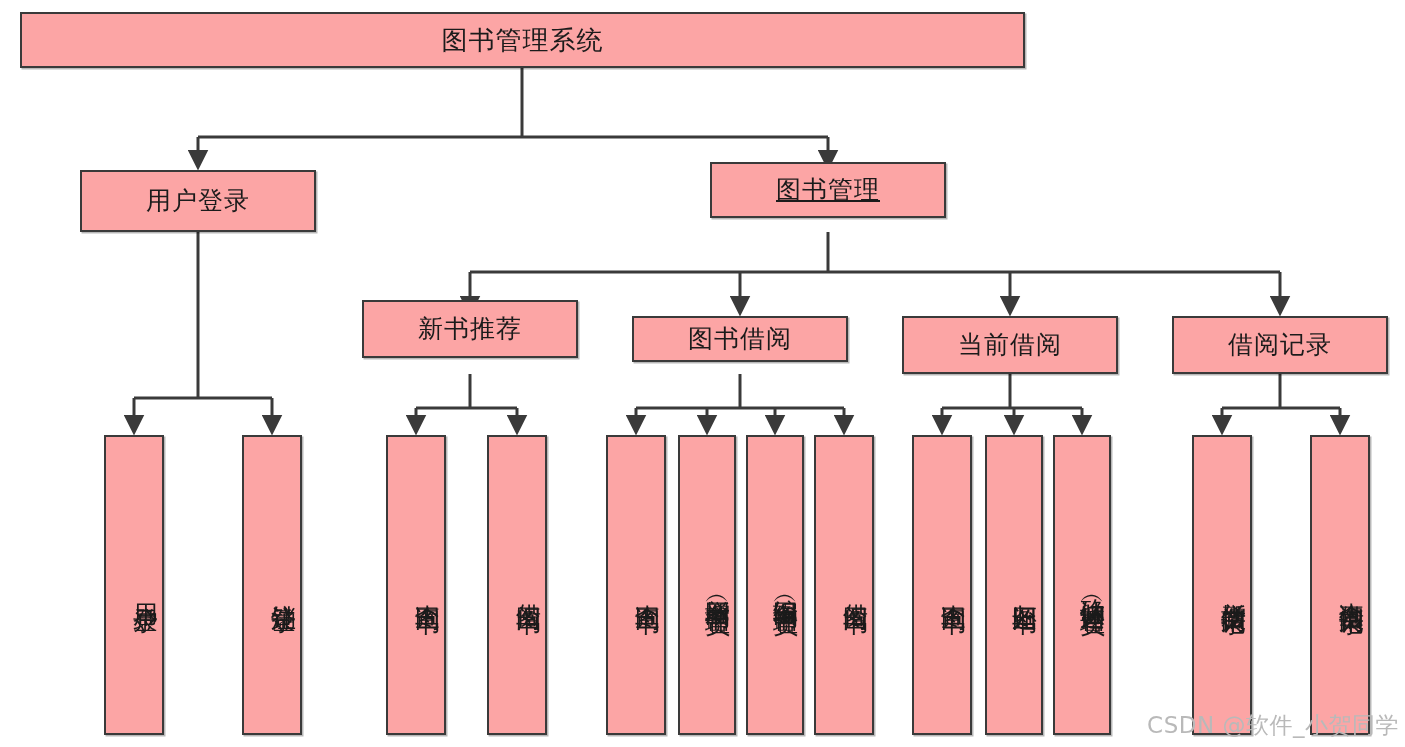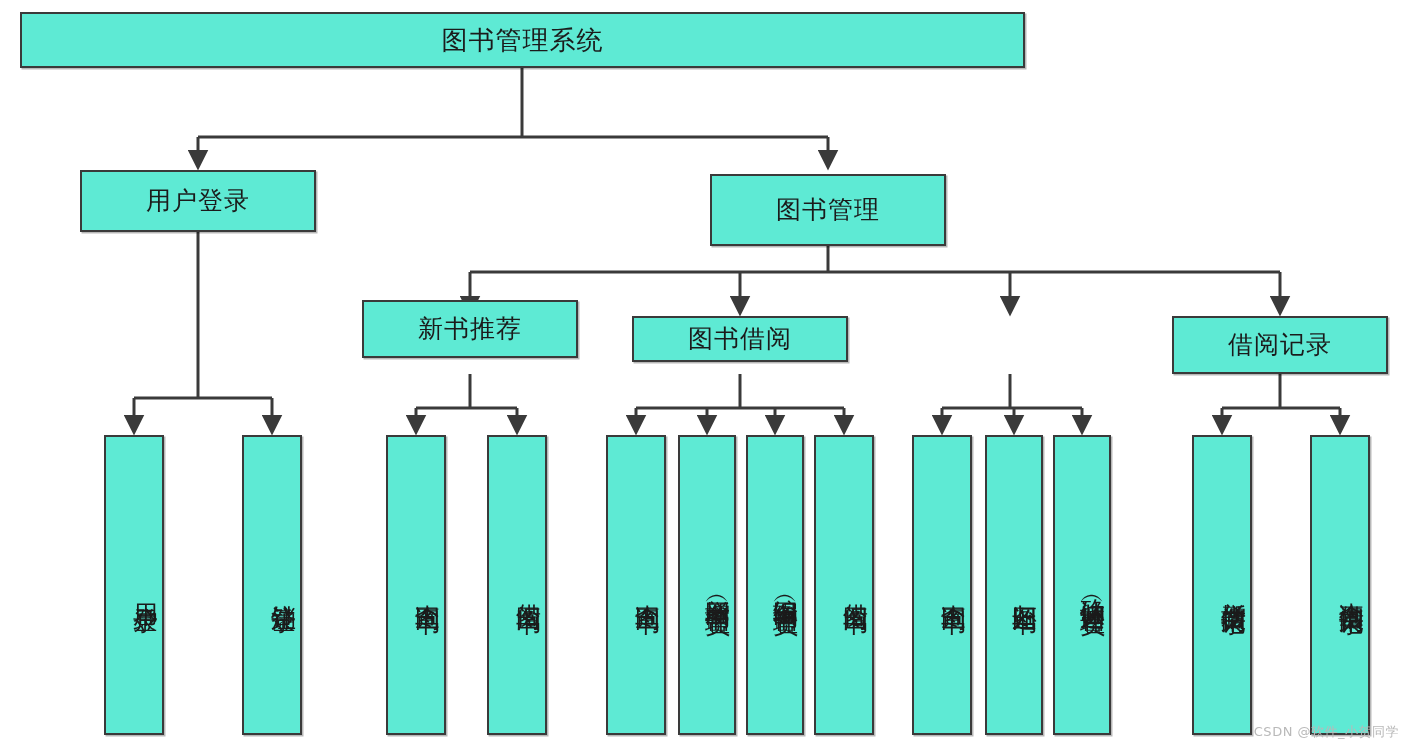--- a/index.html
+++ b/index.html
@@ -22,21 +22,21 @@
     left: 0;
     top: 0;
     width: 1405px;
     height: 747px;
     pointer-events: none;
   }
   .node {
     position: absolute;
     box-sizing: border-box;
     border: 2.5px solid #3a3a3a;
-    background: #5eead4;
+    background: #fca5a5;
     display: flex;
     align-items: center;
     justify-content: center;
     color: #1b1b1b;
     box-shadow: 1.5px 1.5px 0 rgba(0,0,0,0.28);
   }
   .node.horiz {
     font-size: 25px;
     letter-spacing: 1px;
     line-height: 1.1;
@@ -56,21 +56,21 @@
   .node.vert .vlabel {
     writing-mode: vertical-rl;
     text-orientation: upright;
     display: block;
     white-space: nowrap;
   }
   .watermark {
     position: absolute;
     right: 6px;
     bottom: 6px;
-    font-size: 13px;
+    font-size: 23px;
     color: #b9b9b9;
     letter-spacing: 0.5px;
     white-space: nowrap;
   }
 </style>
 </head>
 <body>
 
 <div id="canvas">
 
@@ -127,30 +127,33 @@
     </g>
   </svg>
 
   <div class="node horiz root" style="left:20px; top:12px; width:1005px; height:56px;">
     <span>图书管理系统</span>
   </div>
 
   <div class="node horiz" style="left:80px; top:170px; width:236px; height:62px;">
     <span>用户登录</span>
   </div>
-  <div class="node horiz" style="left:710px; top:174px; width:236px; height:72px;">
+  <div class="node horiz" style="left:710px; top:162px; width:236px; height:56px;text-decoration:underline;">
     <span>图书管理</span>
   </div>
 
   <div class="node horiz" style="left:362px; top:300px; width:216px; height:58px;">
     <span>新书推荐</span>
   </div>
   <div class="node horiz" style="left:632px; top:316px; width:216px; height:46px;">
     <span>图书借阅</span>
   </div>
+  <div class="node horiz" style="left:902px; top:316px; width:216px; height:58px;">
+    <span>当前借阅</span>
+  </div>
   <div class="node horiz" style="left:1172px; top:316px; width:216px; height:58px;">
     <span>借阅记录</span>
   </div>
 
   <div class="node vert" style="left:104px; top:435px; width:60px; height:300px;">
     <span class="vlabel">用户登录</span>
   </div>
   <div class="node vert" style="left:242px; top:435px; width:60px; height:300px;">
     <span class="vlabel">注销登录</span>
   </div>

